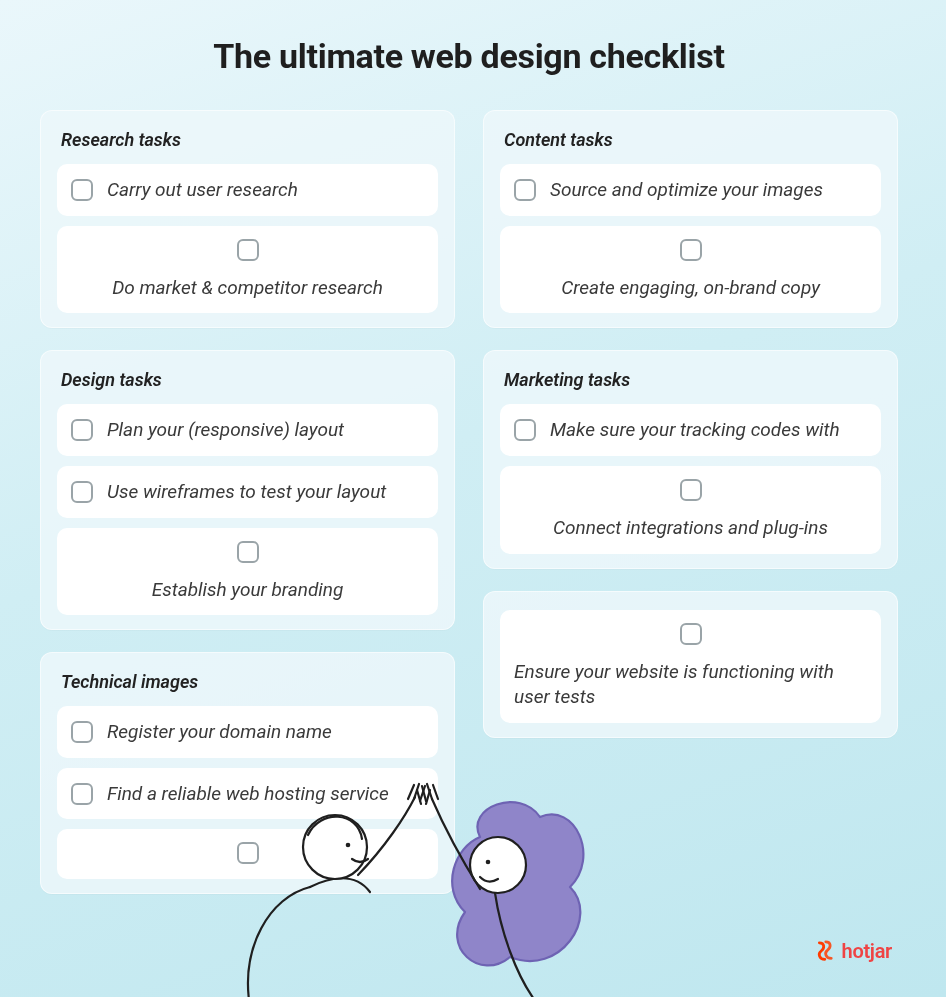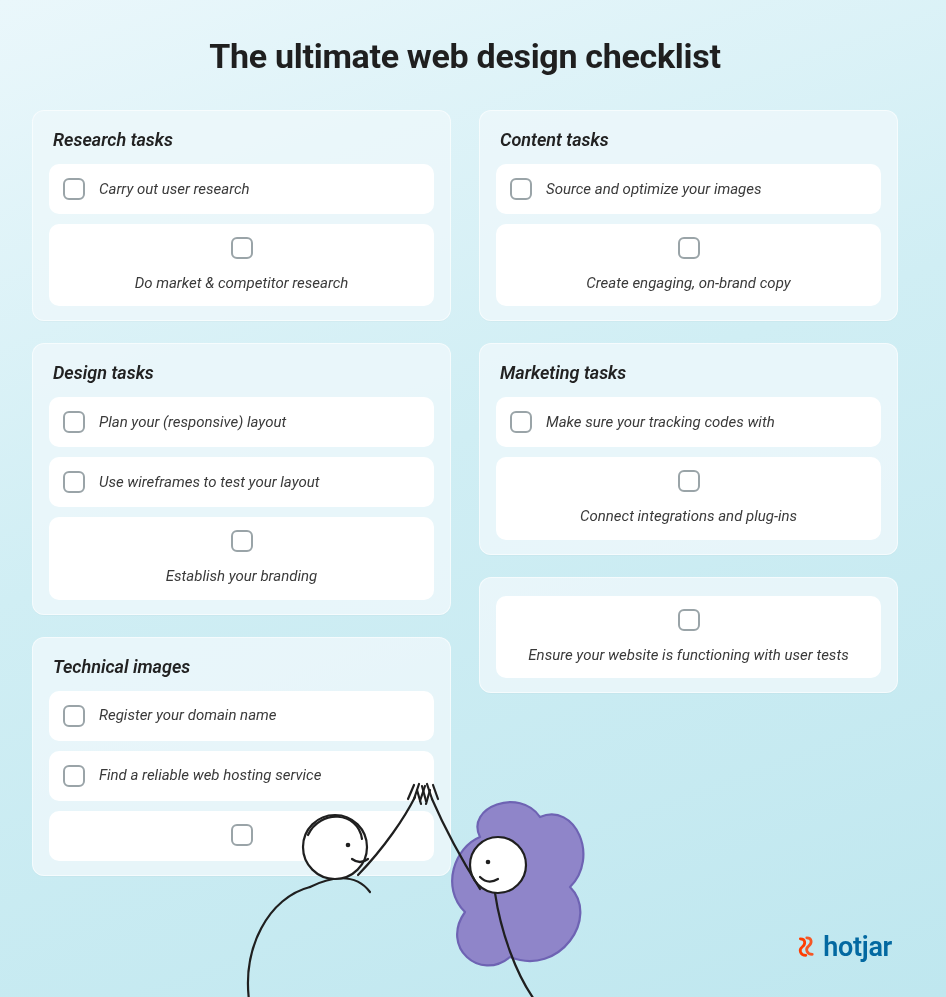--- a/index.html
+++ b/index.html
@@ -5,21 +5,21 @@
   * { box-sizing: border-box; margin: 0; padding: 0; }
   html, body { width: 946px; height: 997px; }
   body {
     font-family: -apple-system, BlinkMacSystemFont, "Segoe UI", Roboto, Helvetica, Arial, sans-serif;
     background: linear-gradient(160deg, #eaf7fb 0%, #d0eef4 45%, #bfe7ef 100%);
     color: #2b2b2b;
     position: relative;
     overflow: hidden;
   }
   .page {
-    padding: 36px 48px 0 32px;
+    padding: 36px 48px 0 40px;
   }
   h1.title {
     text-align: center;
     font-size: 34px;
     font-weight: 700;
     color: #1f1f1f;
     margin-bottom: 34px;
     letter-spacing: -0.3px;
   }
   .columns {
@@ -55,38 +55,38 @@
   .item:last-child { margin-bottom: 0; flex-direction: column; }
   .checkbox {
     width: 22px;
     height: 22px;
     border: 2px solid #9aa4a8;
     border-radius: 6px;
     flex: 0 0 22px;
     background: #fff;
   }
   .item-label {
-    font-size: 15px;
+    font-size: 19px;
     color: #3a3a3a;
     line-height: 1.35;
   }
   
   .brand {
     position: absolute;
     right: 54px;
     bottom: 34px;
     display: flex;
     align-items: center;
     gap: 8px;
   }
   .brand-mark { width: 22px; height: 22px; }
   .brand-name {
-    font-size: 27px;
+    font-size: 20px;
     font-weight: 600;
-    color: #0369a1;
+    color: #ef4444;
     letter-spacing: -0.3px;
   }
   
   .illus {
     position: absolute;
     left: 180px;
     bottom: -10px;
     width: 460px;
     height: 230px;
     pointer-events: none;

